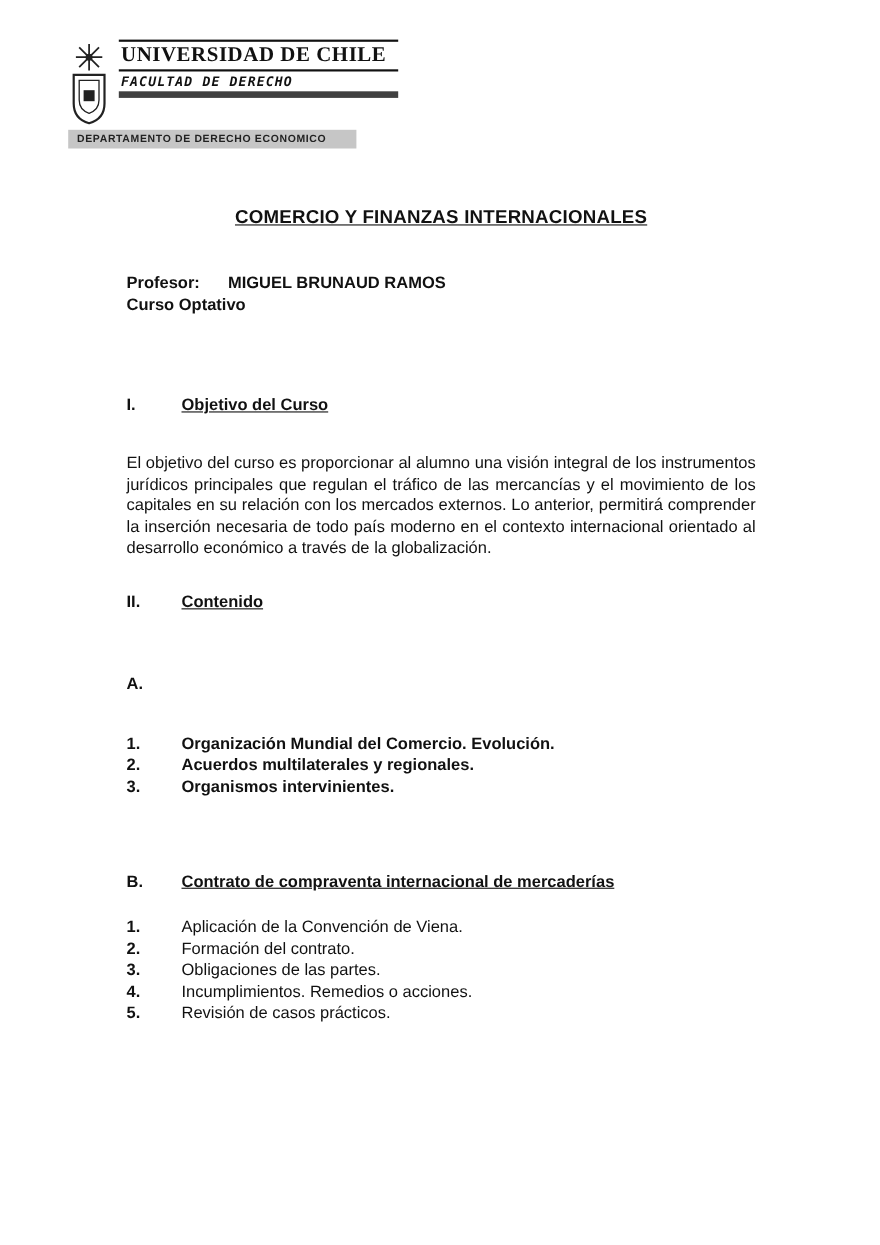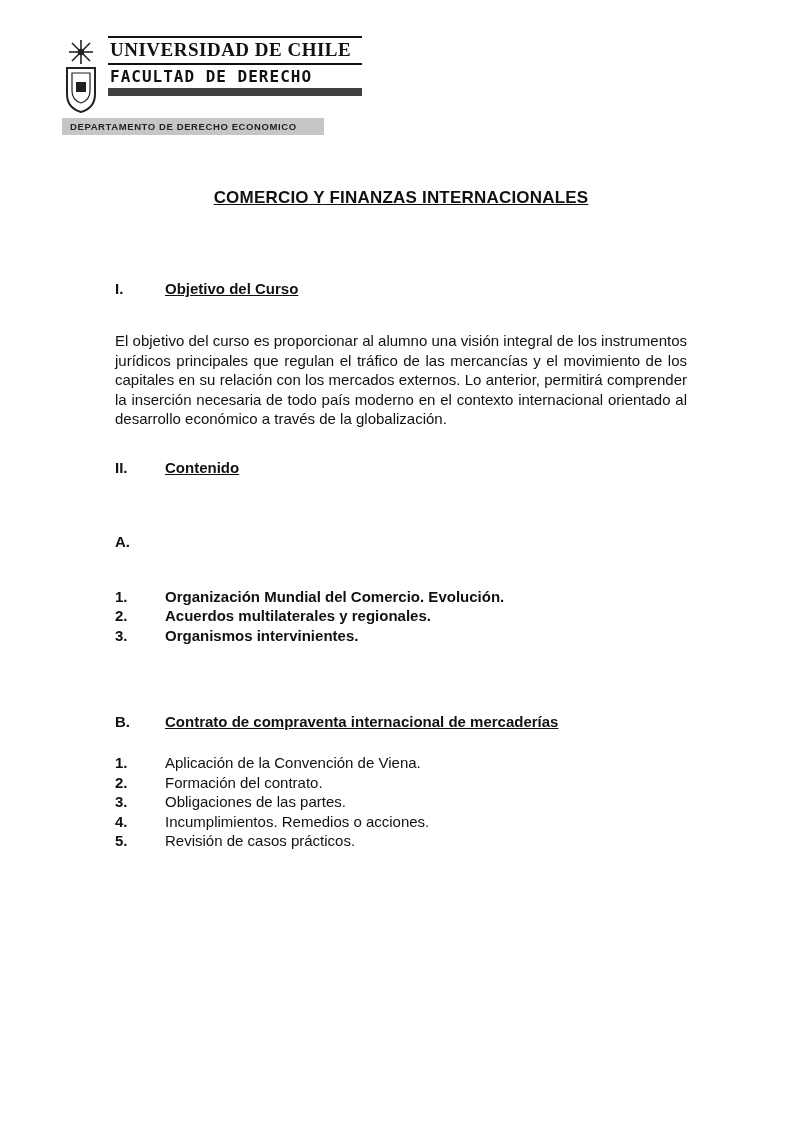--- a/index.html
+++ b/index.html
@@ -45,26 +45,27 @@
     font-size: 19px;
     font-weight: bold;
     letter-spacing: 0.5px;
     border-top: 2px solid #111;
     border-bottom: 2px solid #111;
     padding: 1px 2px 2px 2px;
     white-space: nowrap;
   }
   .faculty-name {
     font-family: "DejaVu Sans Mono", monospace;
-    font-size: 16px;
+    font-size: 12px;
     font-weight: bold;
     letter-spacing: 1px;
-    border-bottom: 8px solid #404040;
+    border-bottom: 6px solid #404040;
     padding: 2px 2px 2px 2px;
     white-space: nowrap;
+    font-style: italic;
   }
   .department-bar {
     margin-top: 4px;
     background: #c6c6c6;
     color: #222;
     font-size: 9.5px;
     font-weight: bold;
     letter-spacing: 0.6px;
     padding: 3px 8px;
     width: 262px;
@@ -144,20 +145,27 @@
         <div class="faculty-name">FACULTAD DE DERECHO</div>
       </div>
     </div>
     <div class="department-bar">DEPARTAMENTO DE  DERECHO ECONOMICO</div>
   </div>
 
   <div class="content">
 
     <div class="doc-title">COMERCIO Y FINANZAS INTERNACIONALES</div>
 
+    <div class="professor-block">
+      <div class="professor-line">
+        <span class="label">Profesor:</span>
+        <span>MIGUEL BRUNAUD RAMOS</span>
+      </div>
+      <div>Curso Optativo</div>
+    </div>
 
     <div class="section-heading-row sec-1">
       <span class="section-num">I.</span>
       <span class="section-heading">Objetivo del Curso</span>
     </div>
 
     <p class="body-paragraph">El objetivo del curso es proporcionar al alumno una visión integral de los instrumentos jurídicos principales que regulan el tráfico de las mercancías y el movimiento de los capitales en su relación con los mercados externos. Lo anterior, permitirá comprender la inserción necesaria de todo país moderno en el contexto internacional orientado al desarrollo económico a través de la globalización.</p>
 
     <div class="section-heading-row sec-2">
       <span class="section-num">II.</span>

